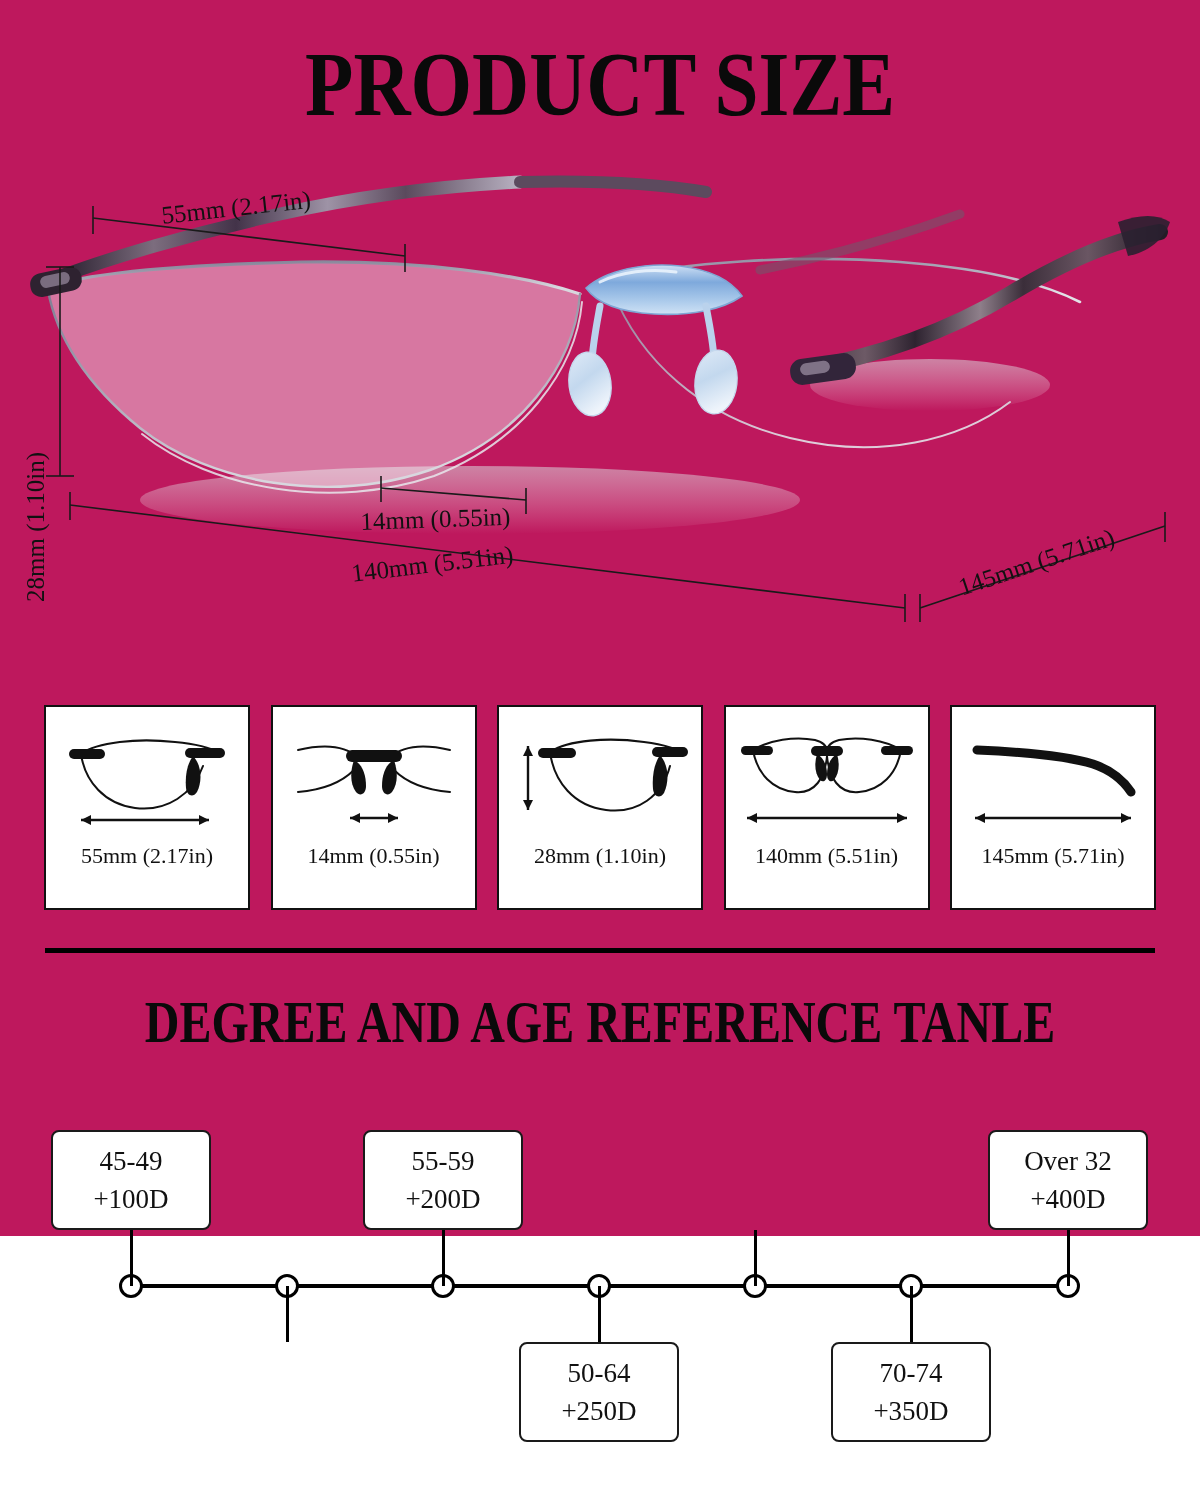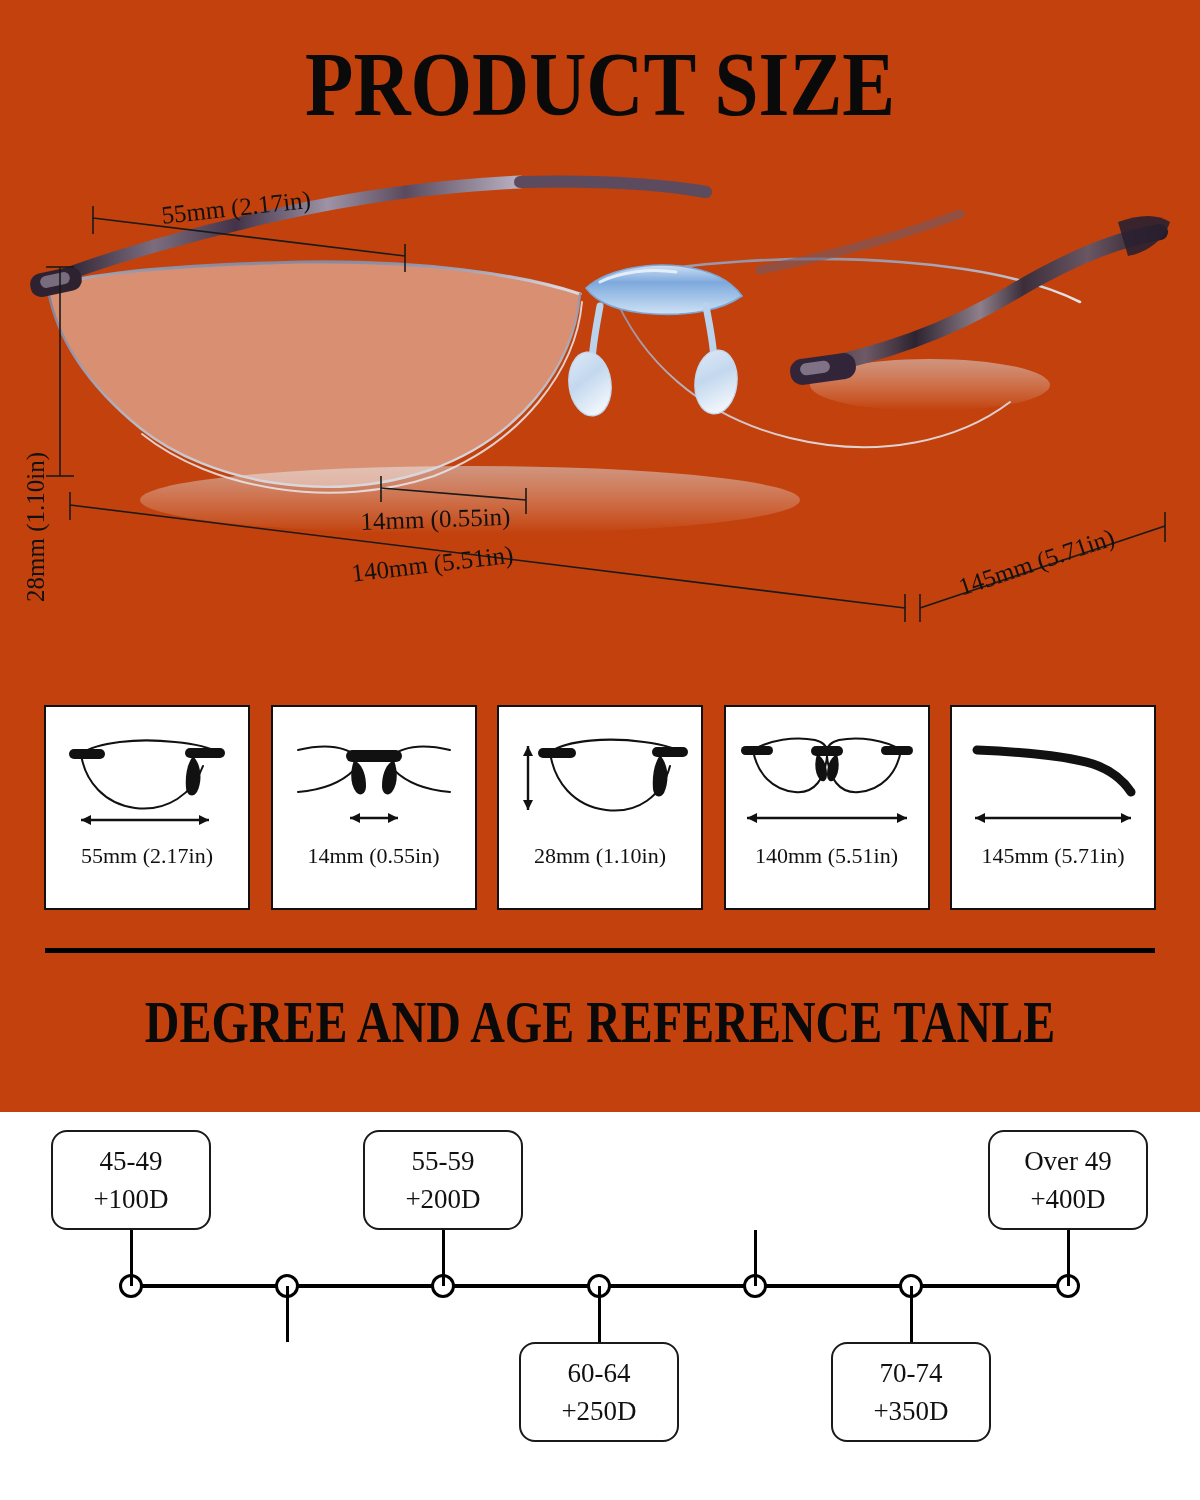--- a/index.html
+++ b/index.html
@@ -9,22 +9,22 @@
     height: 1500px;
     background: #ffffff;
     font-family: "Liberation Serif", "DejaVu Serif", serif;
     color: #000000;
     overflow: hidden;
   }
 
   #page {
     position: relative;
     width: 1200px;
-    height: 1112px;
-    background: #c2410c;
+    height: 1236px;
+    background: #be185d;
   }
 
   
   .heading {
     position: absolute;
     left: 0;
     width: 1200px;
     text-align: center;
     font-family: "Liberation Serif", "DejaVu Serif", serif;
     font-weight: bold;
@@ -167,21 +167,21 @@
   }
   .tl-stem.up   { top: 120px; height: 56px; }
   .tl-stem.down { top: 176px; height: 56px; }
 
   .tl-card {
     position: absolute;
     width: 160px;
     height: 100px;
     margin-left: -80px;
     border: 2px solid #1a1a1a;
-    border-radius: 16px;
+    border-radius: 8px;
     background: #ffffff;
     display: flex;
     flex-direction: column;
     align-items: center;
     justify-content: center;
     font-family: "Liberation Serif", "DejaVu Serif", serif;
     font-size: 27px;
     line-height: 38px;
     color: #111111;
     white-space: nowrap;
@@ -438,26 +438,26 @@
 
     <div class="tl-card above" style="left:131px">
       <span>45-49</span>
       <span>+100D</span>
     </div>
     <div class="tl-card above" style="left:443px">
       <span>55-59</span>
       <span>+200D</span>
     </div>
     <div class="tl-card above" style="left:1068px">
-      <span>Over 49</span>
+      <span>Over 32</span>
       <span>+400D</span>
     </div>
 
     <div class="tl-card below" style="left:599px">
-      <span>60-64</span>
+      <span>50-64</span>
       <span>+250D</span>
     </div>
     <div class="tl-card below" style="left:911px">
       <span>70-74</span>
       <span>+350D</span>
     </div>
   </div>
 
 </div>
 

